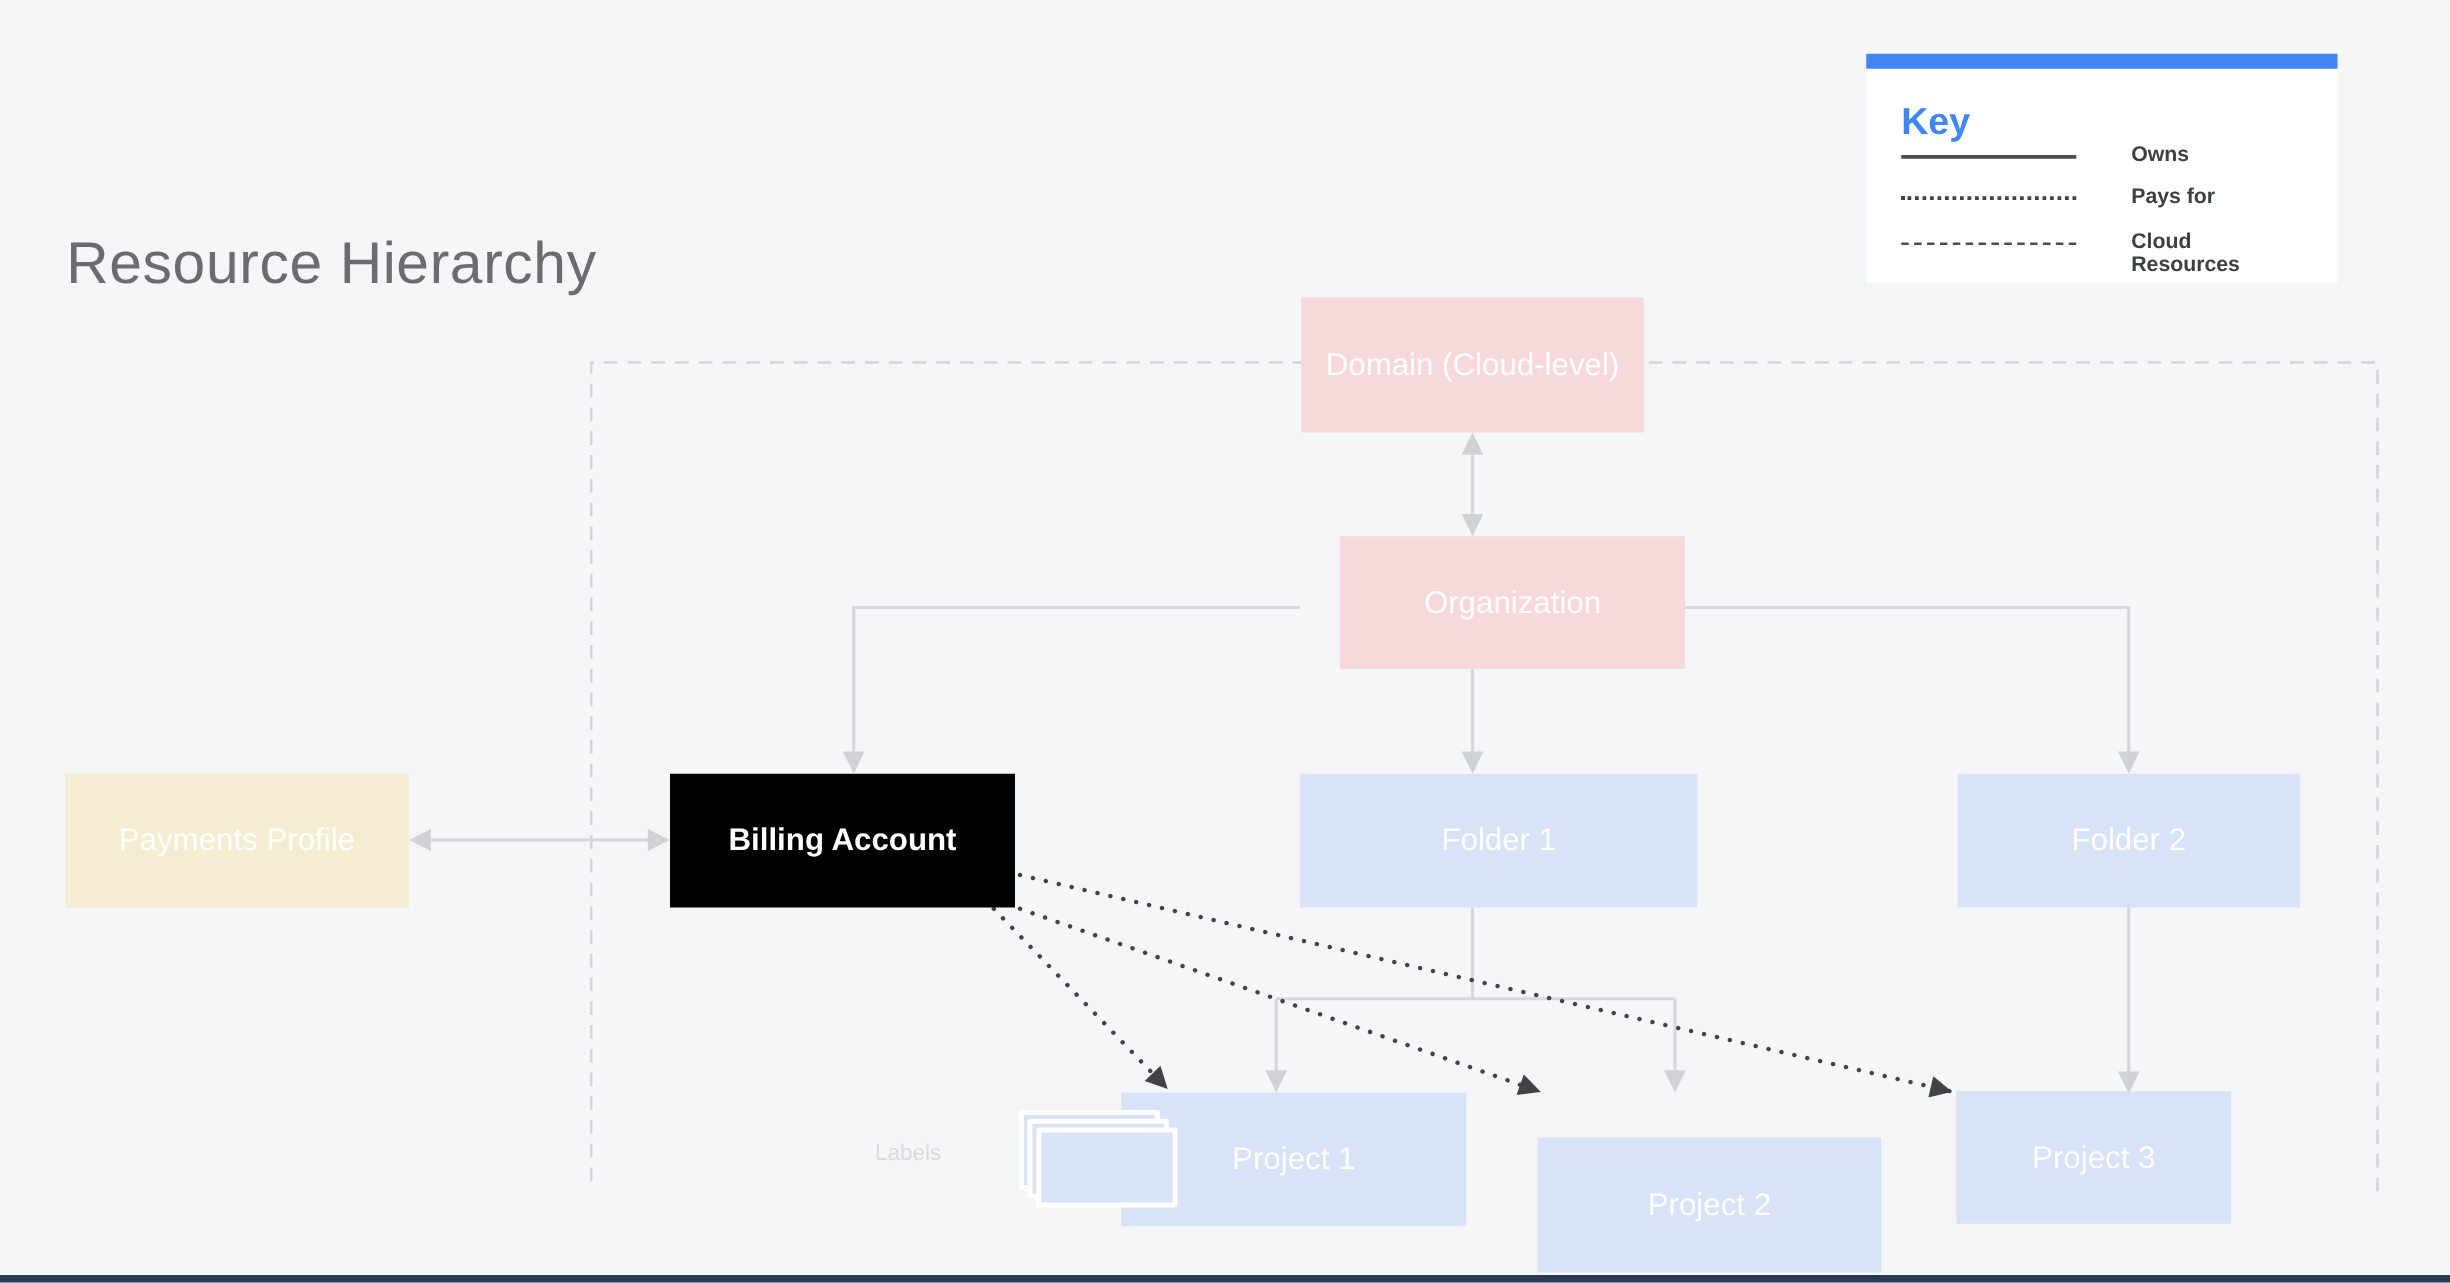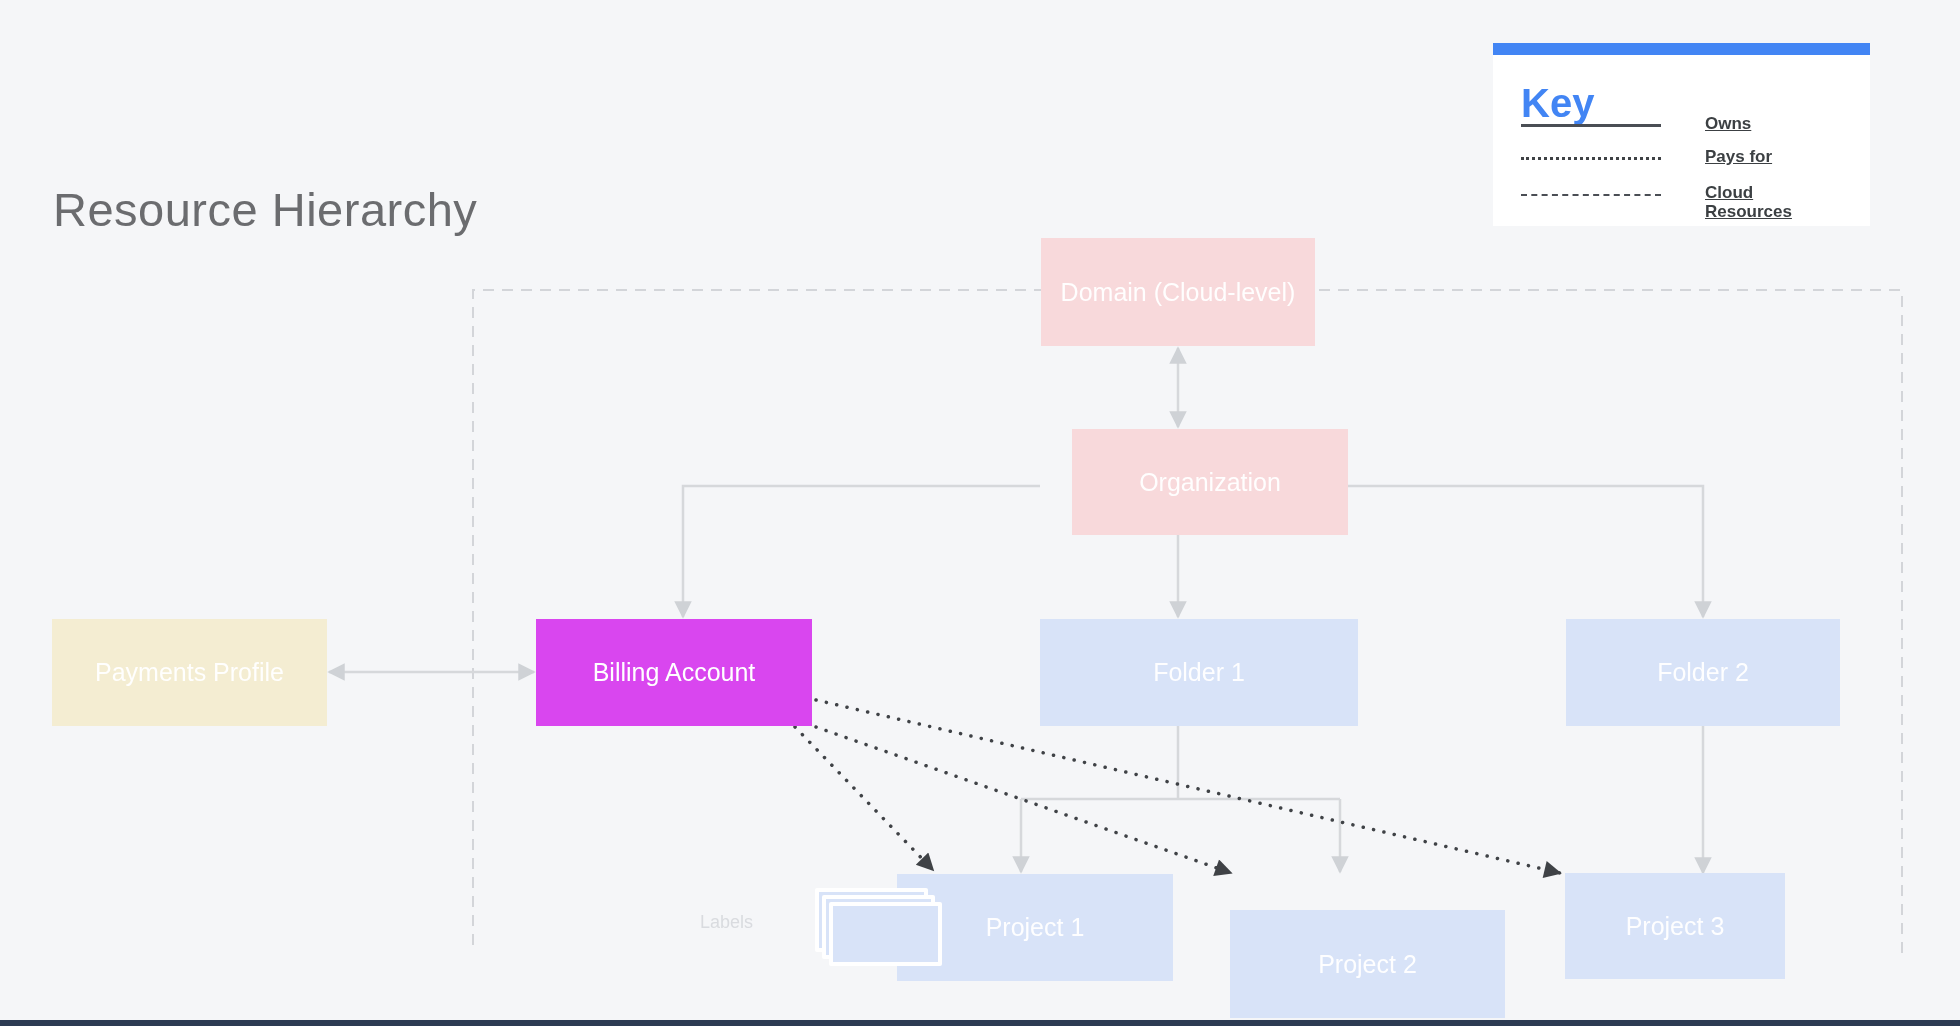--- a/index.html
+++ b/index.html
@@ -14,42 +14,42 @@
     font-size:47px;color:#6b6c6f;letter-spacing:.5px;
   }
   
   .key-box{
     position:absolute;left:1493px;top:43px;width:377px;height:183px;
     background:#ffffff;
   }
   .key-topbar{position:absolute;left:0;top:0;width:100%;height:12px;background:#4285f4;}
   .key-heading{
     position:absolute;left:28px;top:38px;
-    font-size:40px;font-weight:bold;color:#4285f4;
+    font-size:30px;font-weight:bold;color:#4285f4;
   }
   .key-line{position:absolute;left:28px;width:140px;height:0;}
   .key-line.solid {top:81px;border-top:3px solid #4a4e54;}
   .key-line.dotted{top:114px;border-top:3px dotted #3f4246;}
   .key-line.dashed{top:151px;border-top:2px dashed #4a4e54;}
   .key-label{
     position:absolute;left:212px;width:130px;
-    font-size:17px;font-weight:bold;color:#3c4043;line-height:19px;text-decoration:underline;
+    font-size:17px;font-weight:bold;color:#3c4043;line-height:19px;
   }
   .key-label.l0{top:71px;}
   .key-label.l1{top:104px;}
   .key-label.l2{top:140px;}
   
   .node{
     position:absolute;display:flex;align-items:center;justify-content:center;
     font-size:25px;color:rgba(255,255,255,.96);text-align:center;
   }
   .pink {background:#f8d9db;}
   .cream{background:#f4edd2;}
   .blue {background:#d8e3f8;}
-  .green{background:#d946ef;font-weight:normal;color:#ffffff;}
+  .green{background:#000000;font-weight:bold;color:#ffffff;}
   #n-domain      {left:1041px;top:238px;width:274px;height:108px;}
   #n-organization{left:1040px;top:429px;width:276px;height:106px;margin-left:32px;}
   #n-payments    {left:52px;  top:619px;width:275px;height:107px;}
   #n-billing     {left:536px; top:619px;width:276px;height:107px;}
   #n-folder1     {left:1040px;top:619px;width:318px;height:107px;}
   #n-folder2     {left:1566px;top:619px;width:274px;height:107px;}
   #n-project1    {left:897px; top:874px;width:276px;height:107px;}
   #n-project2    {left:1230px;top:874px;width:275px;height:108px;margin-top:36px;}
   #n-project3    {left:1565px;top:873px;width:220px;height:106px;}
   

